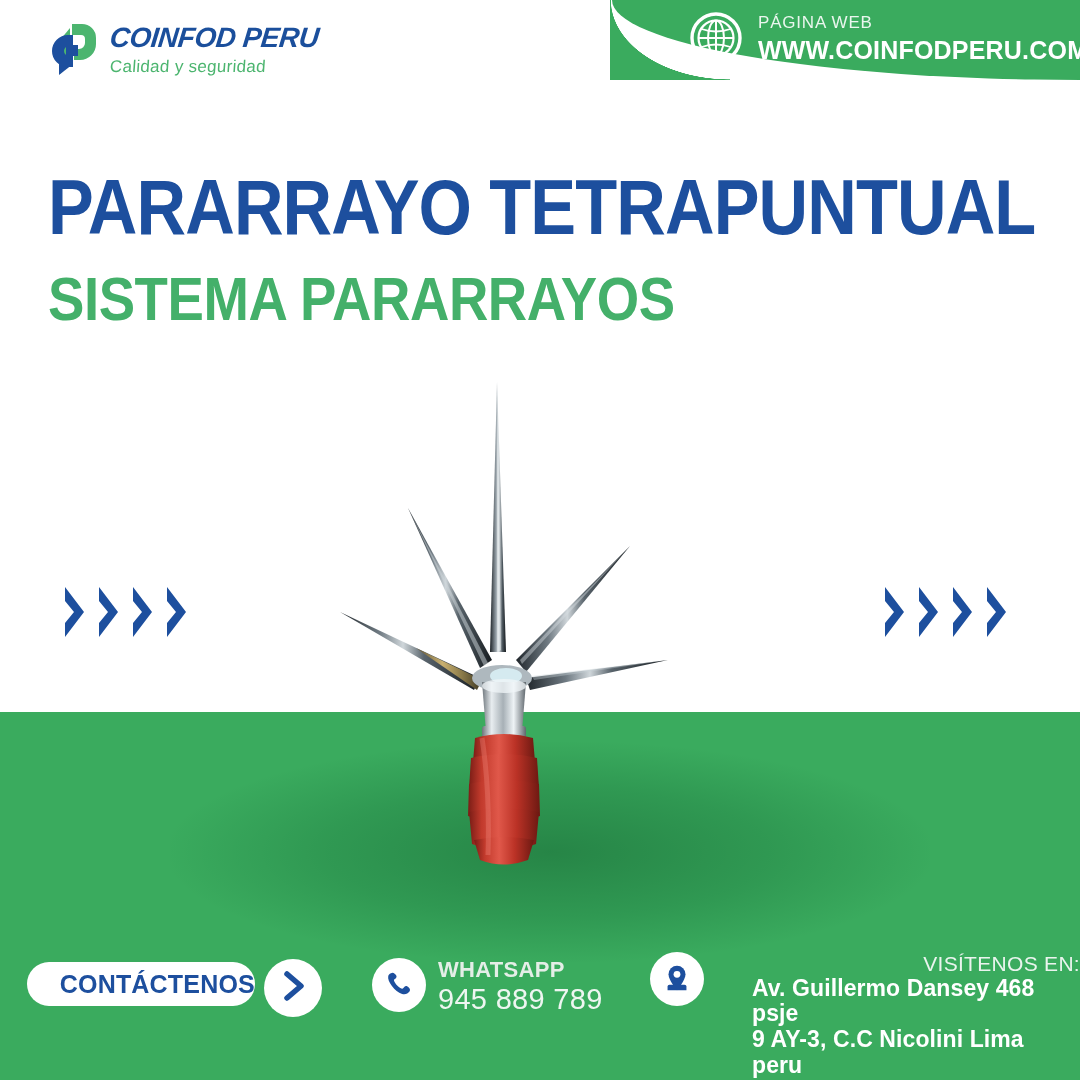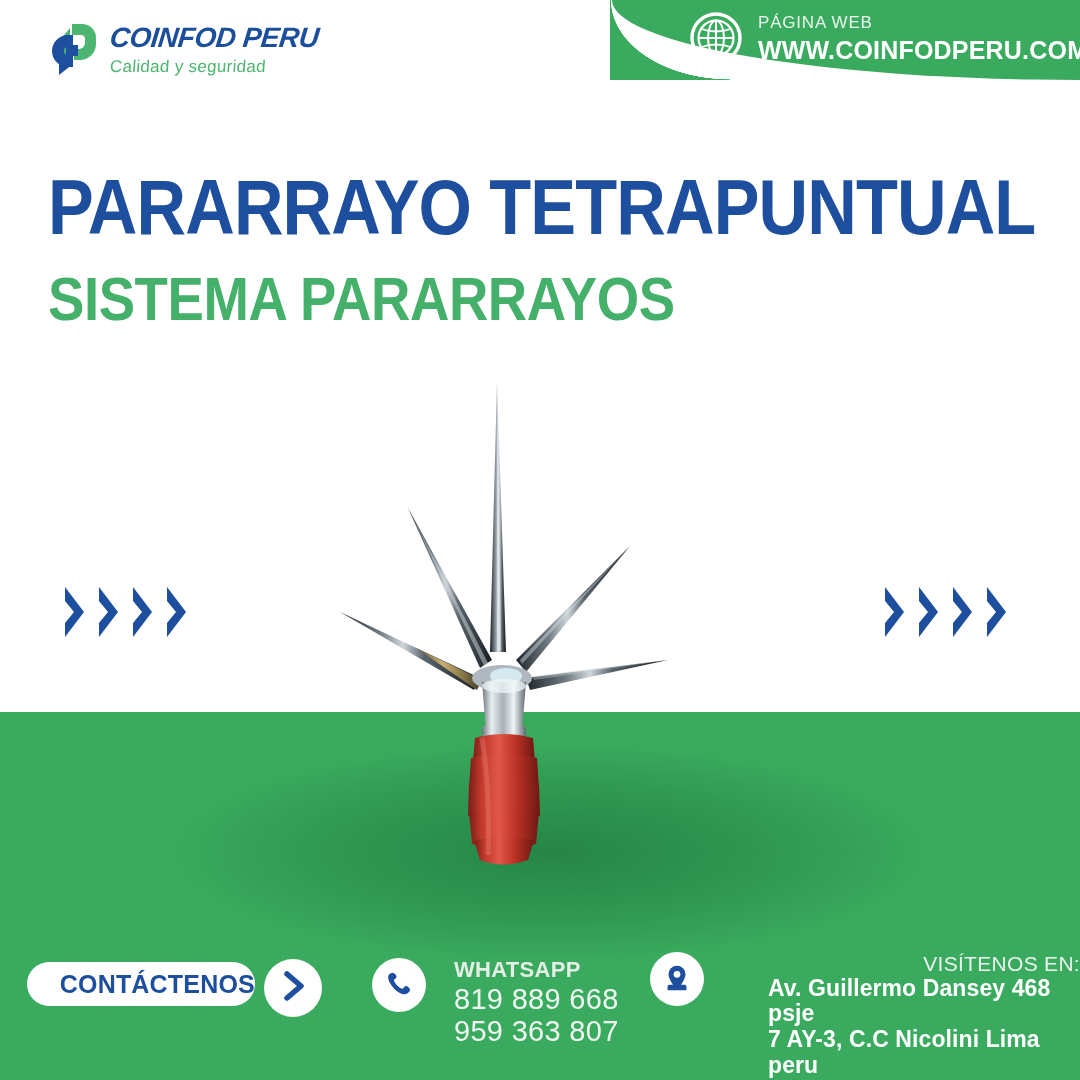--- a/index.html
+++ b/index.html
@@ -95,21 +95,21 @@
     display:flex;align-items:center;justify-content:flex-end;
   }
   #contact-btn-label{
     font-size:25px;font-weight:bold;color:#1d4f9e;letter-spacing:.2px;
   }
   #contact-arrow-btn{
     position:absolute;left:264px;top:19px;width:58px;height:58px;border-radius:50%;
     background:#ffffff;display:flex;align-items:center;justify-content:center;
   }
 
-  .info-block{position:absolute;display:flex;align-items:flex-start;gap:28px;}
+  .info-block{position:absolute;display:flex;align-items:flex-start;gap:12px;}
   #whatsapp-block{left:372px;top:18px;}
   #address-block{left:650px;top:12px;}
   .info-circle{
     width:54px;height:54px;border-radius:50%;background:#ffffff;
     display:flex;align-items:center;justify-content:center;flex:0 0 auto;
   }
   .info-text{display:flex;flex-direction:column;line-height:1.12;}
   .info-label{font-size:22px;font-weight:bold;color:#e4eee7;letter-spacing:.3px;}
   .info-value{font-size:29px;color:#eef6f1;font-weight:400;letter-spacing:.3px;}
   #address-block .info-label{font-size:21px;font-weight:400;color:#eaf4ee;text-align:right;}
@@ -279,34 +279,33 @@
     </div>
 
     <div class="info-block" id="whatsapp-block">
       <span class="info-circle">
         <svg viewBox="0 0 36 36" width="34" height="34">
           <path d="M9.5 5.5 c2.2 -1.6 4.4 0.4 5.6 2.4 c1.1 1.9 -0.7 3.2 -1.9 4.1 c-0.9 0.7 -0.6 1.8 0.6 3.6 c1.6 2.5 3.4 4.3 5.6 5.6 c1.5 0.9 2.6 1 3.2 0 c0.9 -1.4 2.2 -3 4 -1.9 c2.1 1.3 4.1 3.4 2.5 5.6 c-1.6 2.2 -4.6 3.6 -7.8 2.5 c-4 -1.4 -7.8 -4.4 -10.8 -8.4 c-2.9 -3.9 -4.5 -7.6 -3.9 -10.3 c0.3 -1.4 1.2 -2.5 2.9 -3.2 z" fill="#1d4f9e"></path>
         </svg>
       </span>
       <span class="info-text">
         <span class="info-label">WHATSAPP</span>
-        <span class="info-value">819 889 668</span>
-        <span class="info-value">959 363 807</span>
+        <span class="info-value">945 889 789</span>
       </span>
     </div>
 
     <div class="info-block" id="address-block">
       <span class="info-circle">
         <svg viewBox="0 0 36 36" width="34" height="34">
           <path d="M18 4 a9 9 0 0 0 -9 9 c0 6.4 9 17 9 17 s9 -10.6 9 -17 a9 9 0 0 0 -9 -9 z" fill="#1d4f9e"></path>
           <circle cx="18" cy="13" r="3.6" fill="#ffffff"></circle>
           <path d="M10 24 h16 a2 2 0 0 1 2 2 v4 h-20 v-4 a2 2 0 0 1 2 -2 z" fill="#1d4f9e"></path>
         </svg>
       </span>
       <span class="info-text">
         <span class="info-label">VISÍTENOS EN:</span>
         <span class="addr-line">Av. Guillermo Dansey 468 psje</span>
-        <span class="addr-line">7 AY-3, C.C Nicolini Lima peru</span>
+        <span class="addr-line">9 AY-3, C.C Nicolini Lima peru</span>
       </span>
     </div>
 
   </div>
 </div>
 
 </body></html>

